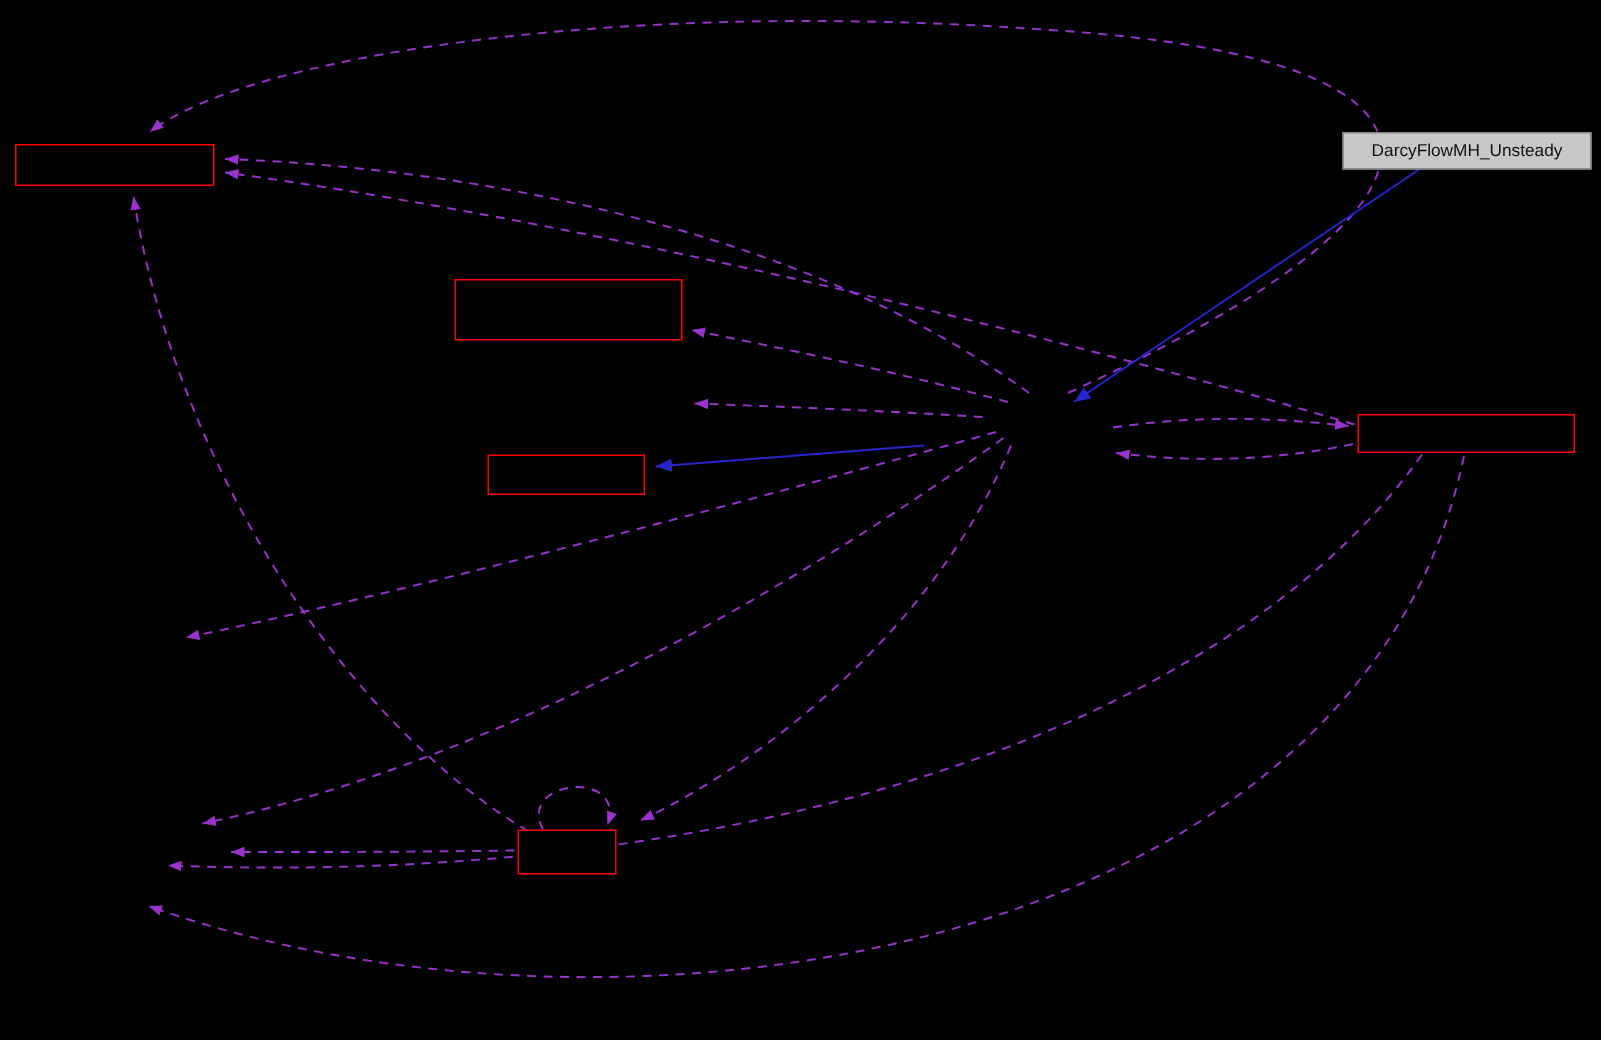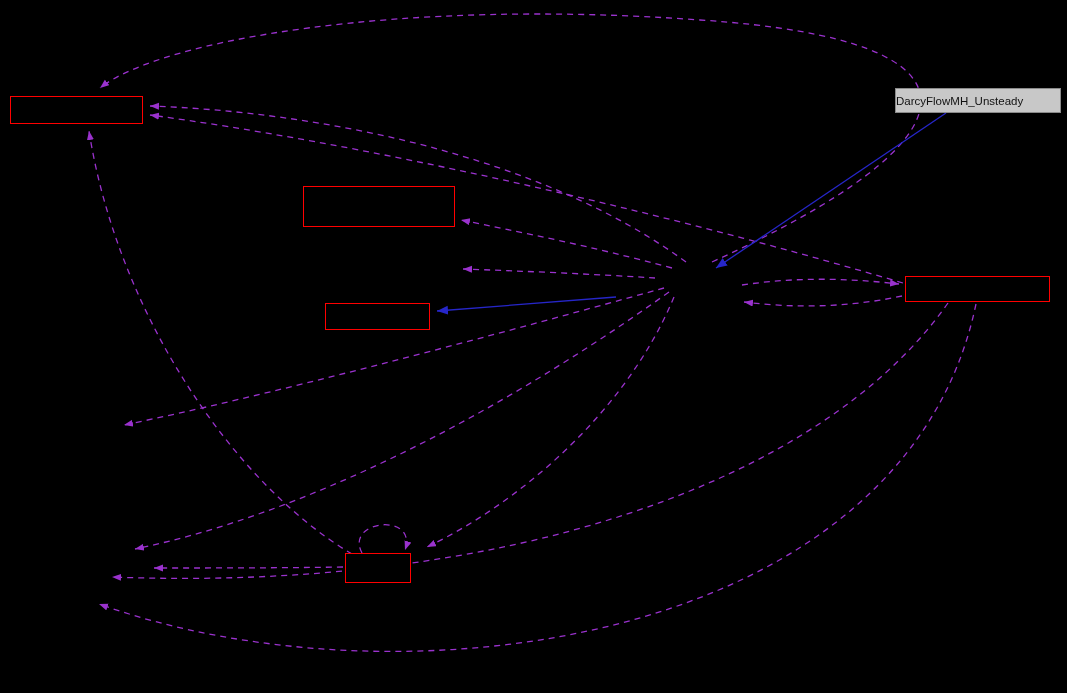--- a/index.html
+++ b/index.html
@@ -15,21 +15,21 @@
   }
   .edge{fill:none;stroke-width:1.3px;}
   .edge.usage{stroke:var(--usage-color,#9a32cd);stroke-dasharray:6 5;}
   .edge.inherit{stroke:var(--inherit-color,#2626c9);}
   #arrow-usage path{fill:var(--usage-color,#9a32cd);}
   #arrow-inherit path{fill:var(--inherit-color,#2626c9);}
   .nodes{position:absolute;left:0;top:0;width:1067px;height:693px;}
   .node{
     position:absolute;
     box-sizing:border-box;
-    display:flex;align-items:center;justify-content:flex-start;
+    display:flex;align-items:center;justify-content:center;
     font-size:11px;
     white-space:nowrap;
   }
   .node.class{
     border:1px solid var(--node-border,#ff0000);
     background:var(--node-fill,#000000);
     color:#000000;
   }
   .node.main{
     background:var(--main-fill,#c8c8c8);

